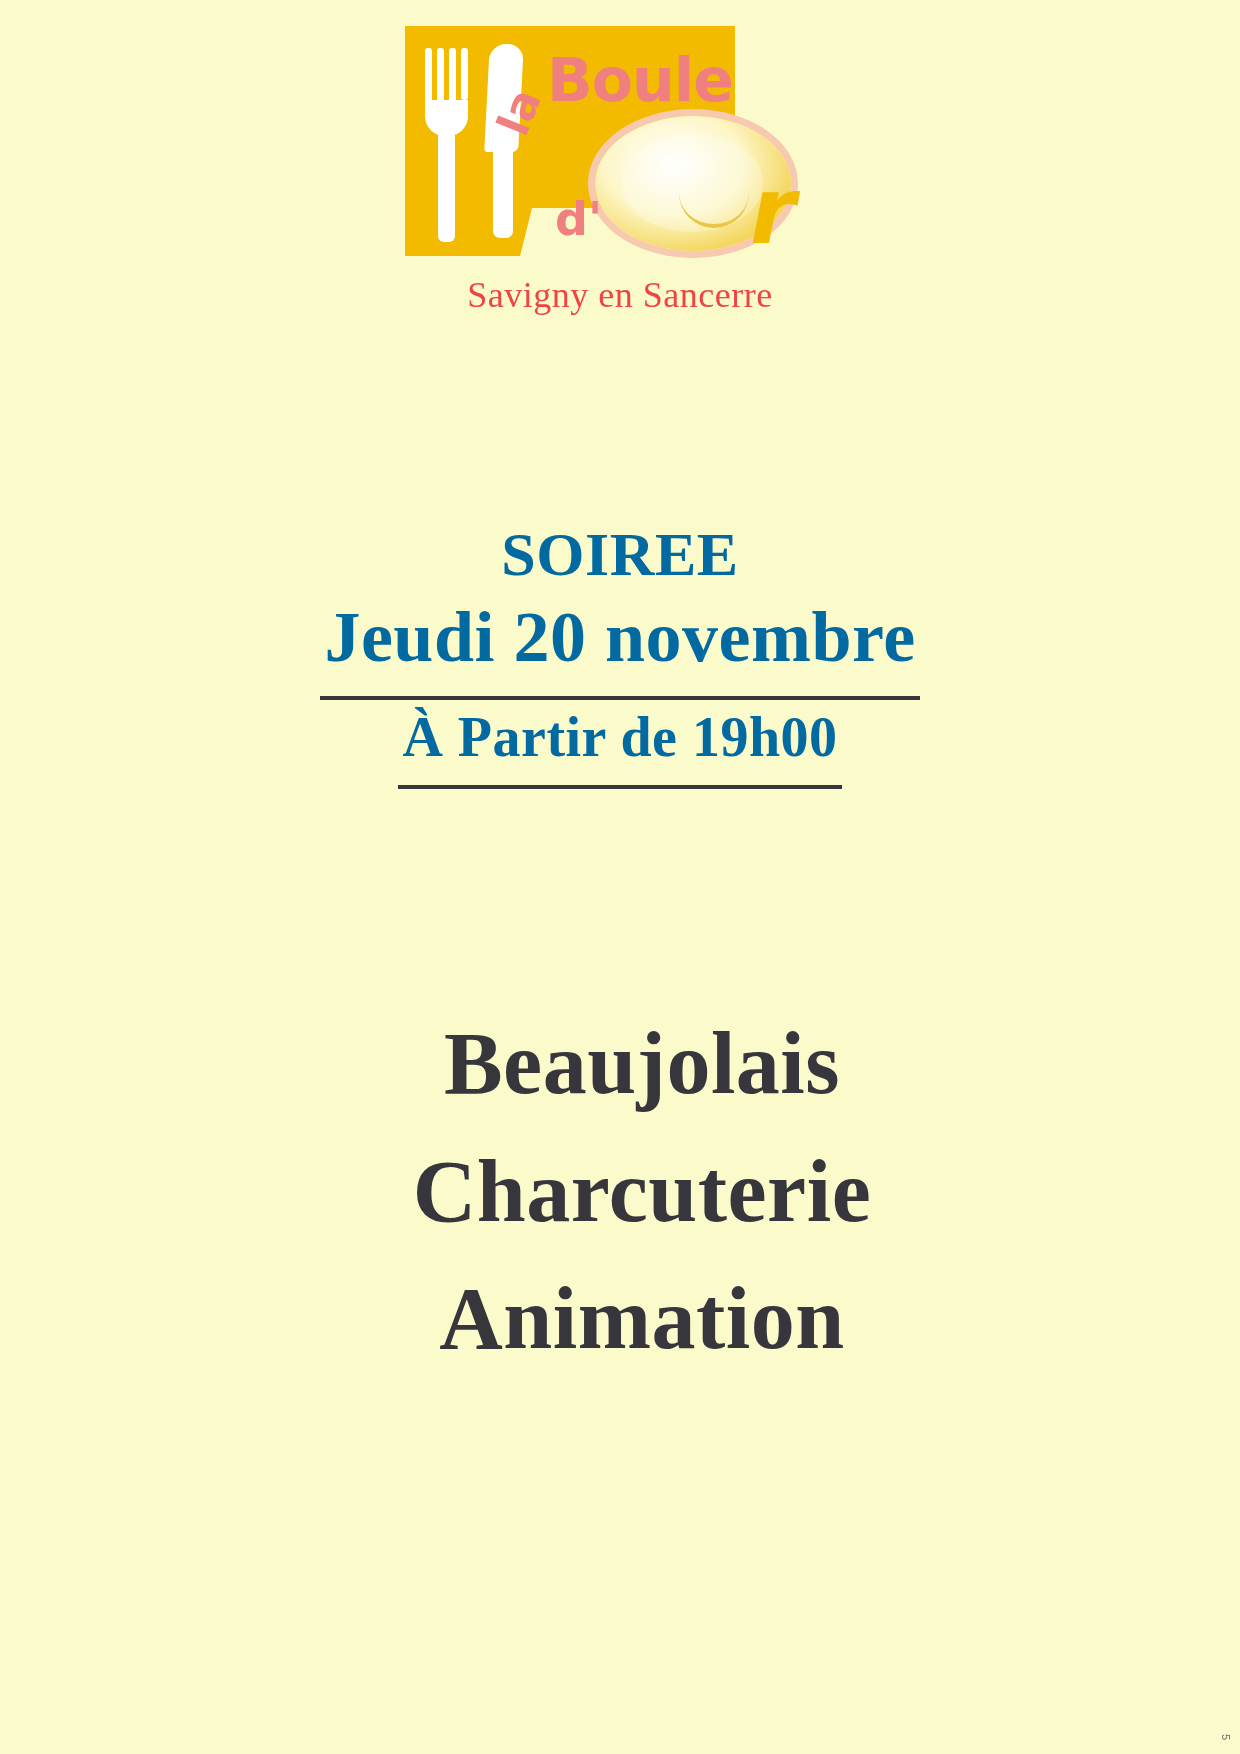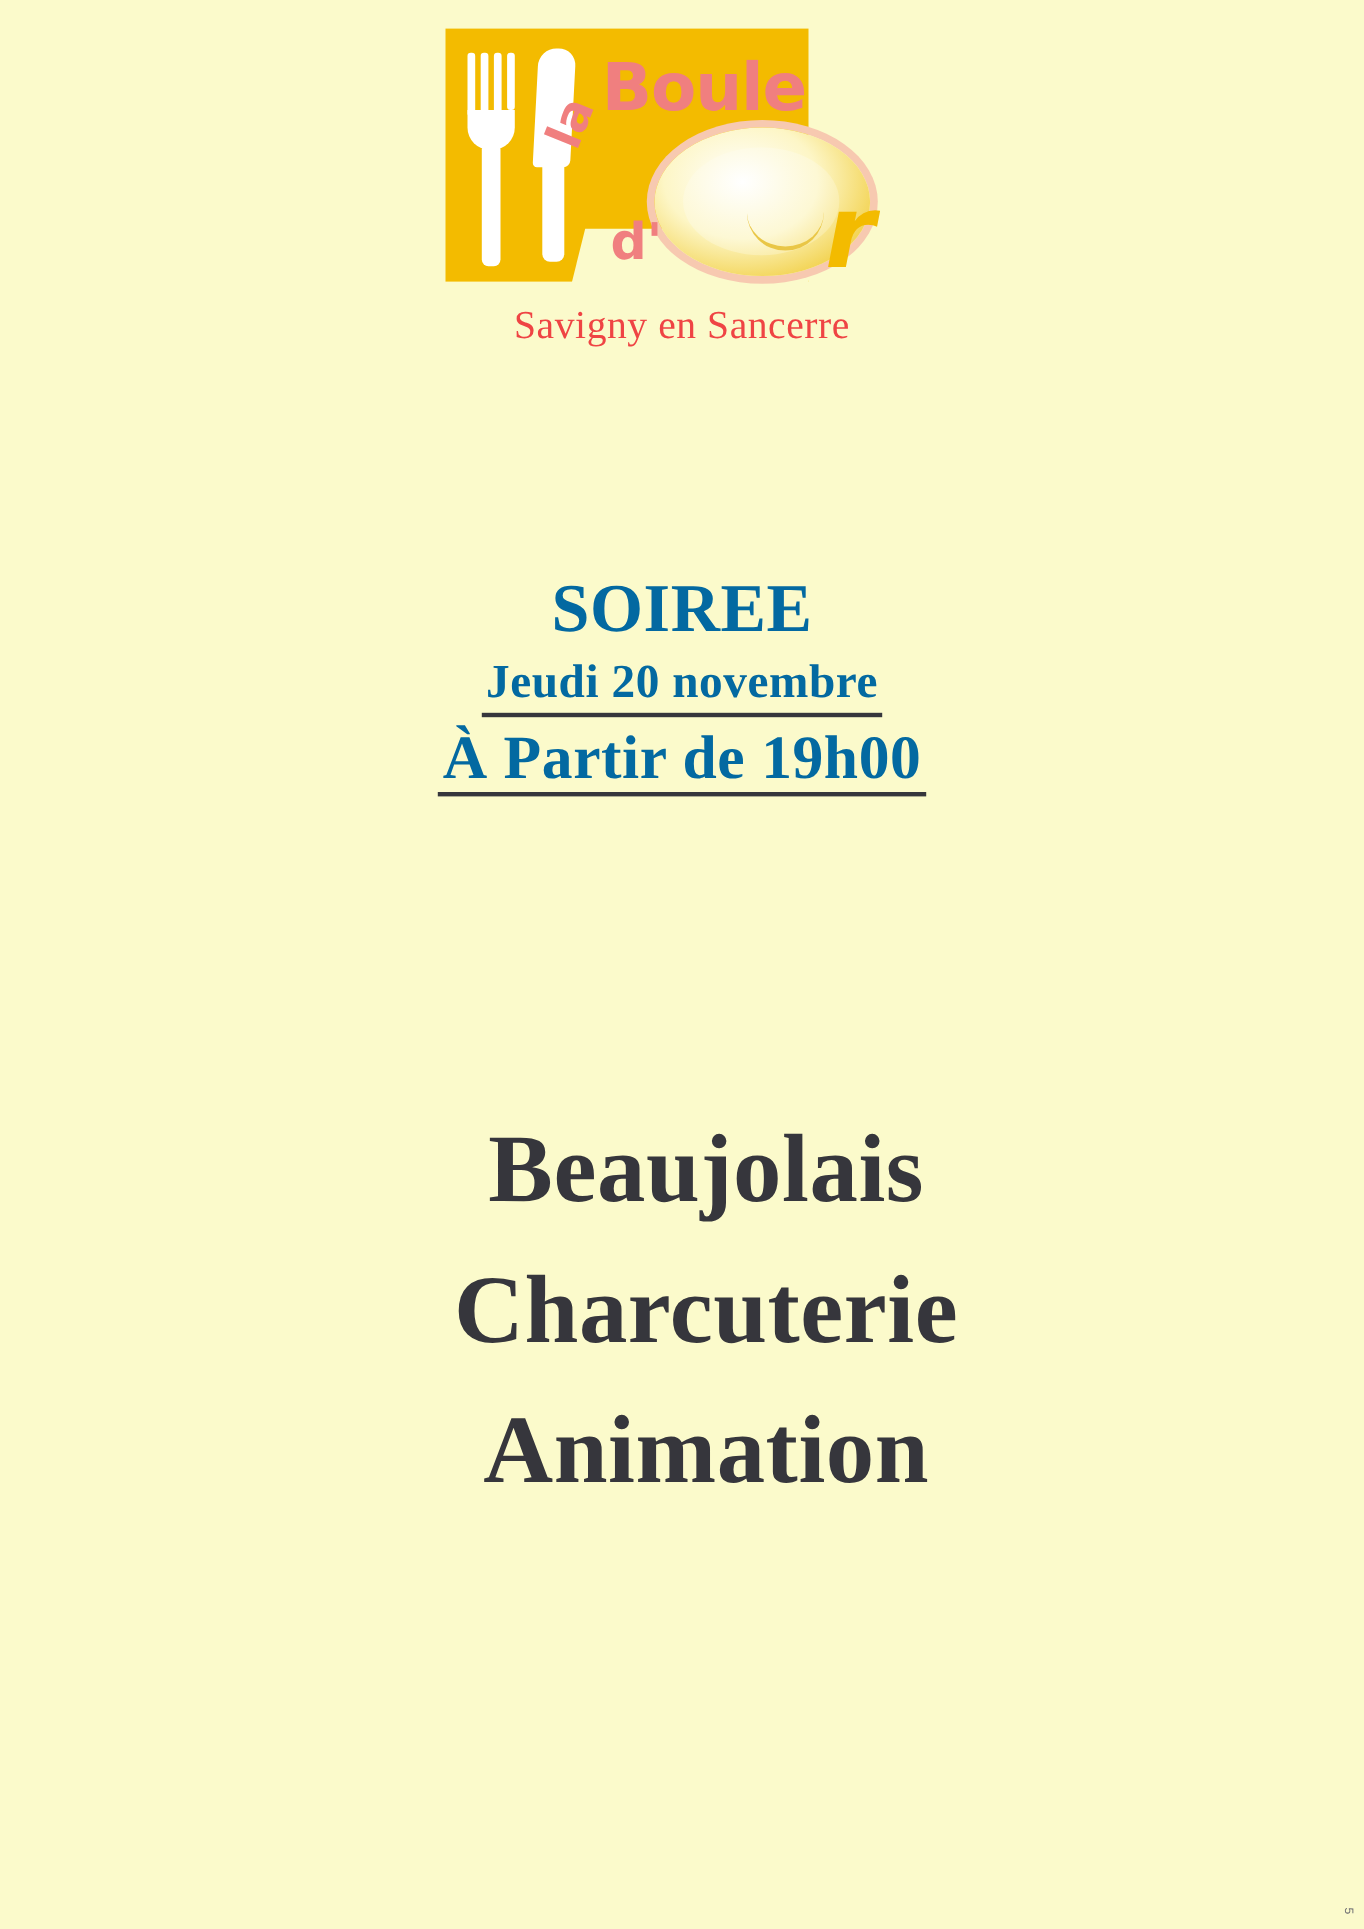--- a/index.html
+++ b/index.html
@@ -193,31 +193,31 @@
   .headline .line {
     font-family: "Liberation Serif", serif;
     font-weight: bold;
     color: #0369a1;
     line-height: 1.12;
     letter-spacing: 0.5px;
   }
   .h-soiree { font-size: 62px; }
   .h-beaujolais { font-size: 62px; }
   .h-date {
-    font-size: 43px;
+    font-size: 72px;
     display: inline-block;
     border-bottom: 4px solid #36363c;
-    padding: 0 4px 2px 4px;
+    padding: 0 4px 18px 4px;
     margin-top: 8px;
   }
   .h-time {
     font-size: 56px;
     display: inline-block;
     border-bottom: 4px solid #36363c;
-    padding: 0 4px 0 4px;
+    padding: 0 4px 16px 4px;
     margin-top: 6px;
   }
 
   
   .offers {
     position: absolute;
     top: 1000px;
     left: 0;
     width: 100%;
     text-align: center;

